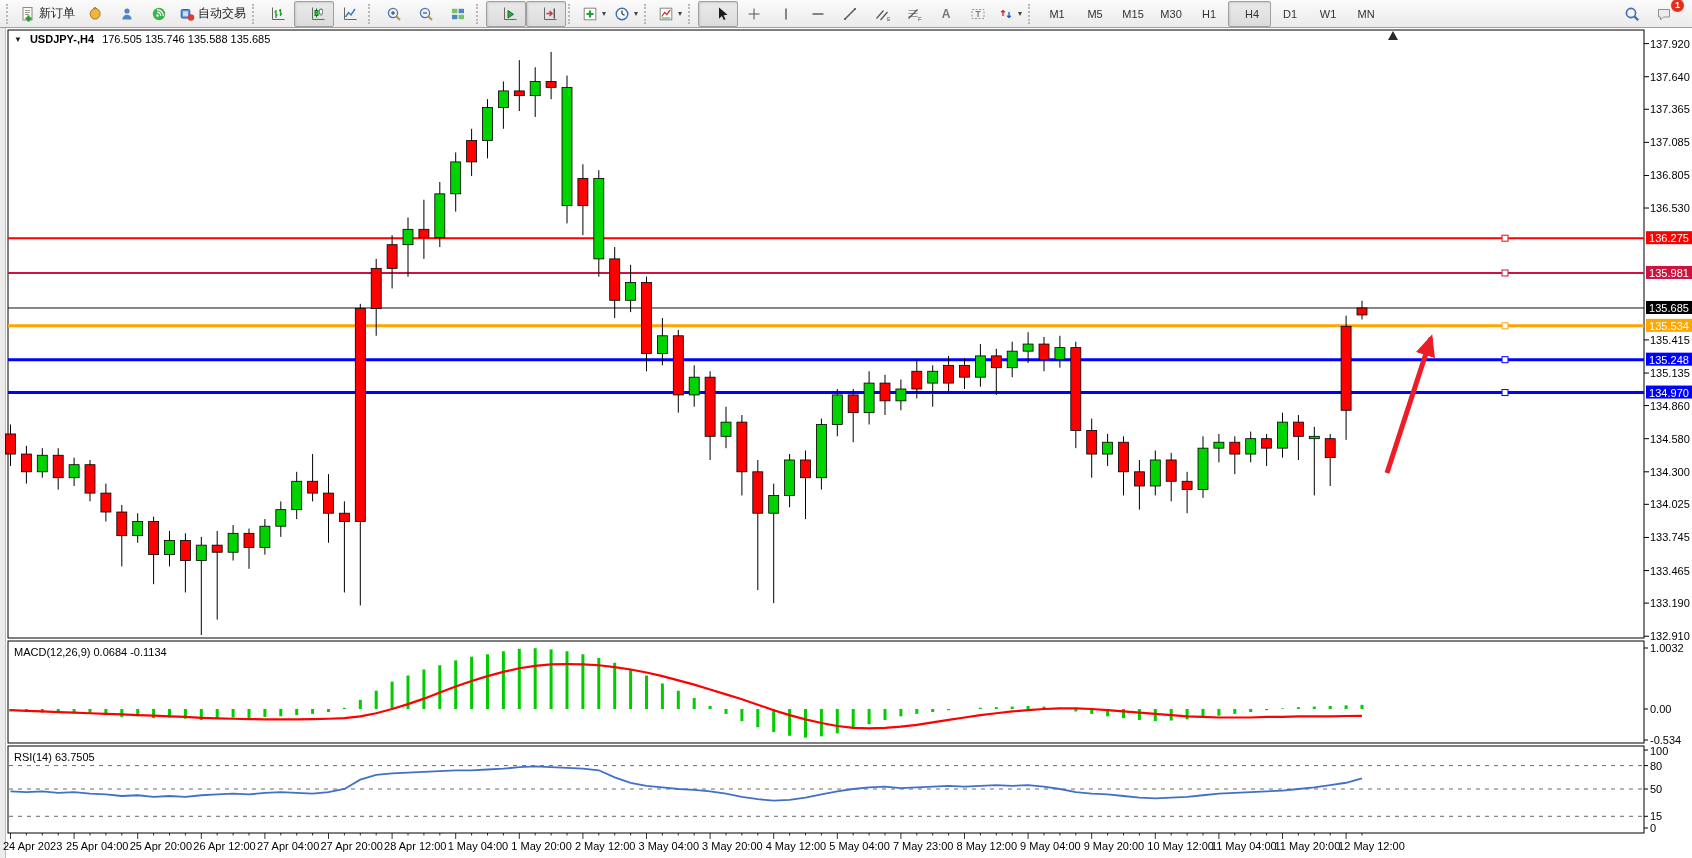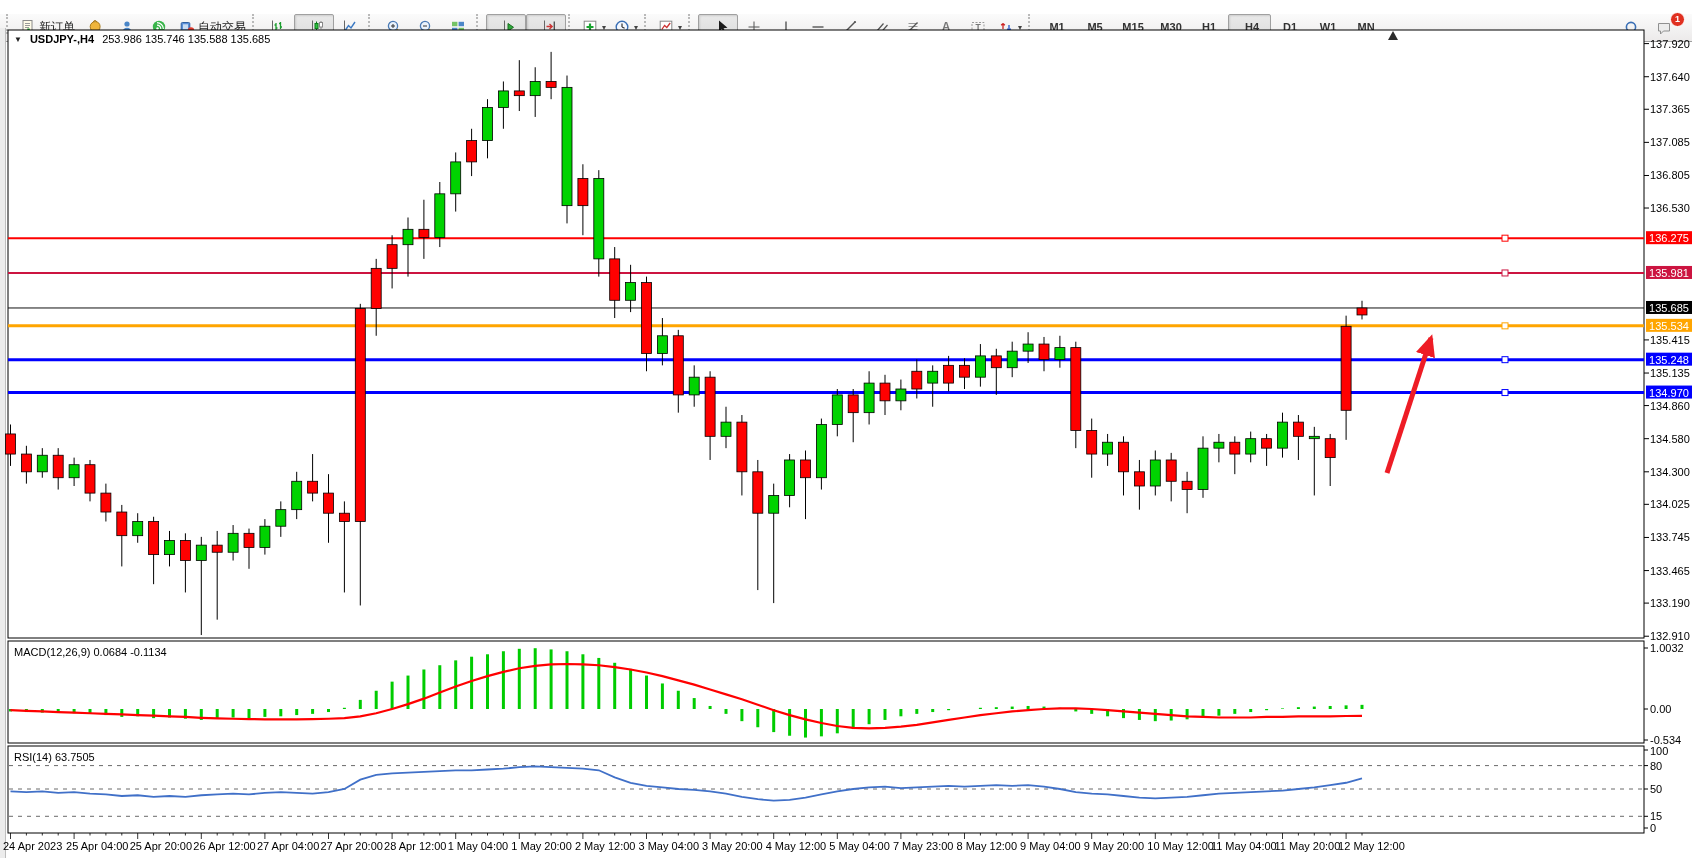--- a/index.html
+++ b/index.html
@@ -1,26 +1,26 @@
 <!DOCTYPE html>
 <html><head>
 <meta charset="utf-8">
 <style>
   html,body{margin:0;padding:0;background:#fff;font-family:"Liberation Sans",sans-serif;}
   #app{position:relative;width:1692px;height:858px;overflow:hidden;background:#fff;}
   
-  #toolbar{position:absolute;left:0;top:14px;width:1692px;height:28px;display:flex;
+  #toolbar{position:absolute;left:0;top:0;width:1692px;height:28px;display:flex;align-items:center;
     background:linear-gradient(#fbfbfb,#eceaea);border-bottom:1px solid #9f9f9f;box-sizing:border-box;padding:0 4px;}
   .grip{width:5px;height:20px;margin:0 3px 0 2px;border-left:2px dotted #b9b9b9;}
   .tbtn{display:flex;align-items:center;gap:3px;height:24px;min-width:24px;padding:0 3px;border:1px solid transparent;
     border-radius:2px;justify-content:center;cursor:default;color:#222;font-size:12px;white-space:nowrap;}
   .tbtn.active{border:1px solid #a0a0a0;background:linear-gradient(#e9e9e9,#dcdcdc);box-shadow:inset 1px 1px 2px rgba(0,0,0,.12);padding-left:11px;}
   .tbtn svg{display:block;}
   .caret{font-size:8px;color:#444;margin-left:1px;}
-  .tf{font-size:11px;font-weight:bold;color:#333;padding:0 6px;}
+  .tf{font-size:11px;font-weight:normal;color:#333;padding:0 6px;}
   #tb-right{margin-left:auto;display:flex;align-items:center;margin-right:8px;}
   .badge{position:absolute;top:-4px;right:-6px;background:#e03020;color:#fff;border-radius:50%;width:13px;height:13px;
     font-size:9px;line-height:13px;text-align:center;font-weight:bold;border:1px solid #fff;}
   
   #left-edge{position:absolute;left:0;top:28px;width:6px;height:830px;background:#ececec;border-right:1px solid #bdbdbd;box-sizing:border-box;}
   #chart-title{position:absolute;left:14px;top:33px;font-size:11px;color:#000;z-index:3;display:flex;gap:8px;align-items:center;}
   #chart-title .arrow{font-size:8px;color:#222;}
   #chart-svg{position:absolute;left:0;top:0;z-index:1;}
 </style>
 </head>
@@ -285,21 +285,21 @@
             </svg>
           </span>
           <span class="badge">1</span>
         </div>
       </div>
     </div>
   <div id="left-edge"></div>
   <div id="chart-title">
     <span class="arrow">▼</span>
     <span style="font-weight:bold;text-align:right;">USDJPY-,H4</span>
-    <span>253.986 135.746 135.588 135.685</span>
+    <span>176.505 135.746 135.588 135.685</span>
   </div>
   <svg id="chart-svg" width="1692" height="858">
       <defs>
         <marker id="ah" markerUnits="userSpaceOnUse" markerWidth="26" markerHeight="20" refX="18" refY="10" orient="auto">
           <path d="M0,0L22,10L0,20z" fill="#EE1C25"></path>
         </marker>
       </defs>
       <rect x="8" y="30" width="1636" height="608" fill="#fff" stroke="#000"></rect>
       <rect x="8" y="641" width="1636" height="102" fill="#fff" stroke="#000"></rect>
       <rect x="8" y="746" width="1636" height="87" fill="#fff" stroke="#000"></rect>

